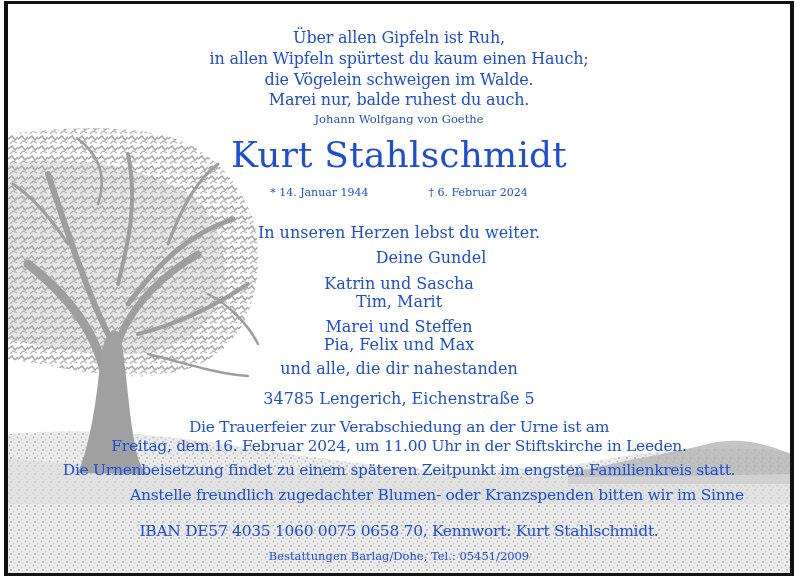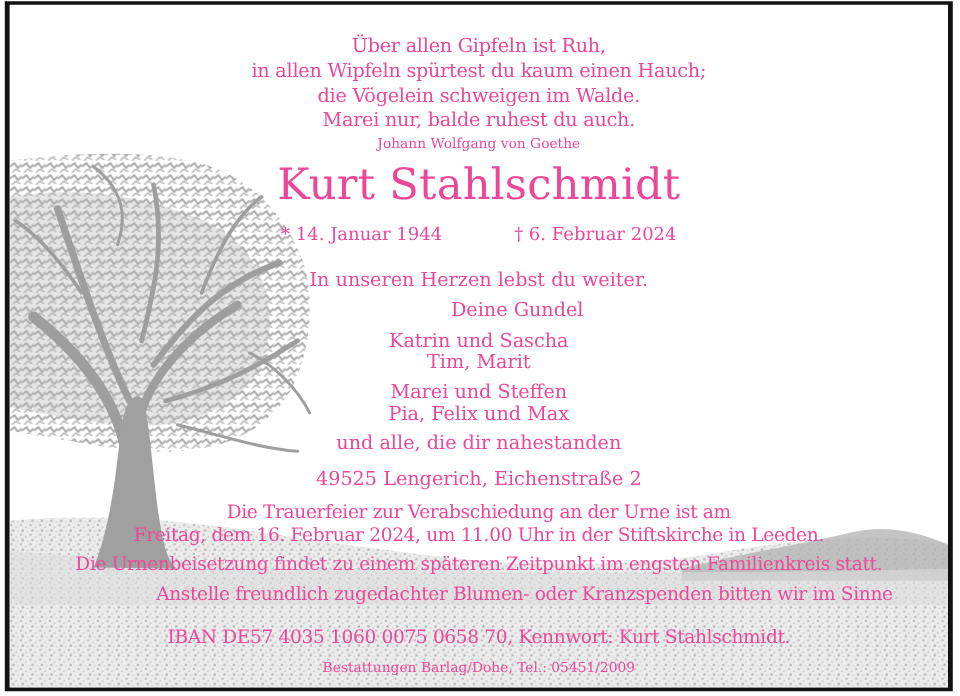--- a/index.html
+++ b/index.html
@@ -6,28 +6,28 @@
   body { width: 800px; height: 580px; position: relative; overflow: hidden; }
   .frame {
     position: absolute; left: 4px; top: 1px; width: 790px; height: 575px;
     border-left: 4px solid #111; border-top: 3px solid #111;
     border-right: 4px solid #111; border-bottom: 3px solid #111;
     box-sizing: border-box; background: #ffffff; overflow: hidden;
   }
   .bg { position: absolute; left: 0; top: 0; width: 782px; height: 569px; }
   .content {
     position: absolute; left: 0; top: 0; width: 782px; height: 569px;
-    font-family: "DejaVu Serif", "Liberation Serif", serif; color: #ec4899;
+    font-family: "DejaVu Serif", "Liberation Serif", serif; color: #1d4ed8;
     text-align: center;
   }
   .line { position: absolute; left: 0; width: 782px; white-space: nowrap; text-align: center; }
   .poem { font-size: 16px; letter-spacing: -0.2px; }
   .author { font-size: 11.5px; }
   .name { font-size: 36px; letter-spacing: 0.2px; }
-  .dates { font-size: 15px; }
+  .dates { font-size: 11px; }
   .family { font-size: 16px; }
   .body { font-size: 15.5px; letter-spacing: -0.3px; }
   .small { font-size: 11.5px; }
   .dates span { display: inline-block; }
   .dates .birth { margin-right: 60px; }
 </style>
 </head>
 <body>
 
 <div class="frame">
@@ -91,21 +91,21 @@
     </div>
 
     <div class="line family" style="top:219px;">In unseren Herzen lebst du weiter.</div>
     <div class="line family" style="top:244px;padding-left:32px;">Deine Gundel</div>
     <div class="line family" style="top:270px;">Katrin und Sascha</div>
     <div class="line family" style="top:288px;">Tim, Marit</div>
     <div class="line family" style="top:313px;">Marei und Steffen</div>
     <div class="line family" style="top:331px;">Pia, Felix und Max</div>
     <div class="line family" style="top:355px;">und alle, die dir nahestanden</div>
 
-    <div class="line family" style="top:385px;">49525 Lengerich, Eichenstraße 2</div>
+    <div class="line family" style="top:385px;">34785 Lengerich, Eichenstraße 5</div>
 
     <div class="line body" style="top:414px;">Die Trauerfeier zur Verabschiedung an der Urne ist am</div>
     <div class="line body" style="top:433px;">Freitag, dem 16. Februar 2024, um 11.00 Uhr in der Stiftskirche in Leeden.</div>
 
     <div class="line body" style="top:457px;">Die Urnenbeisetzung findet zu einem späteren Zeitpunkt im engsten Familienkreis statt.</div>
 
     <div class="line body" style="top:482px;margin-left:38px;">Anstelle freundlich zugedachter Blumen- oder Kranzspenden bitten wir im Sinne</div>
     <div class="line body" style="top:518px;">IBAN DE57 4035 1060 0075 0658 70, Kennwort: Kurt Stahlschmidt.</div>
 
     <div class="line small" style="top:545px;">Bestattungen Barlag/Dohe, Tel.: 05451/2009</div>

